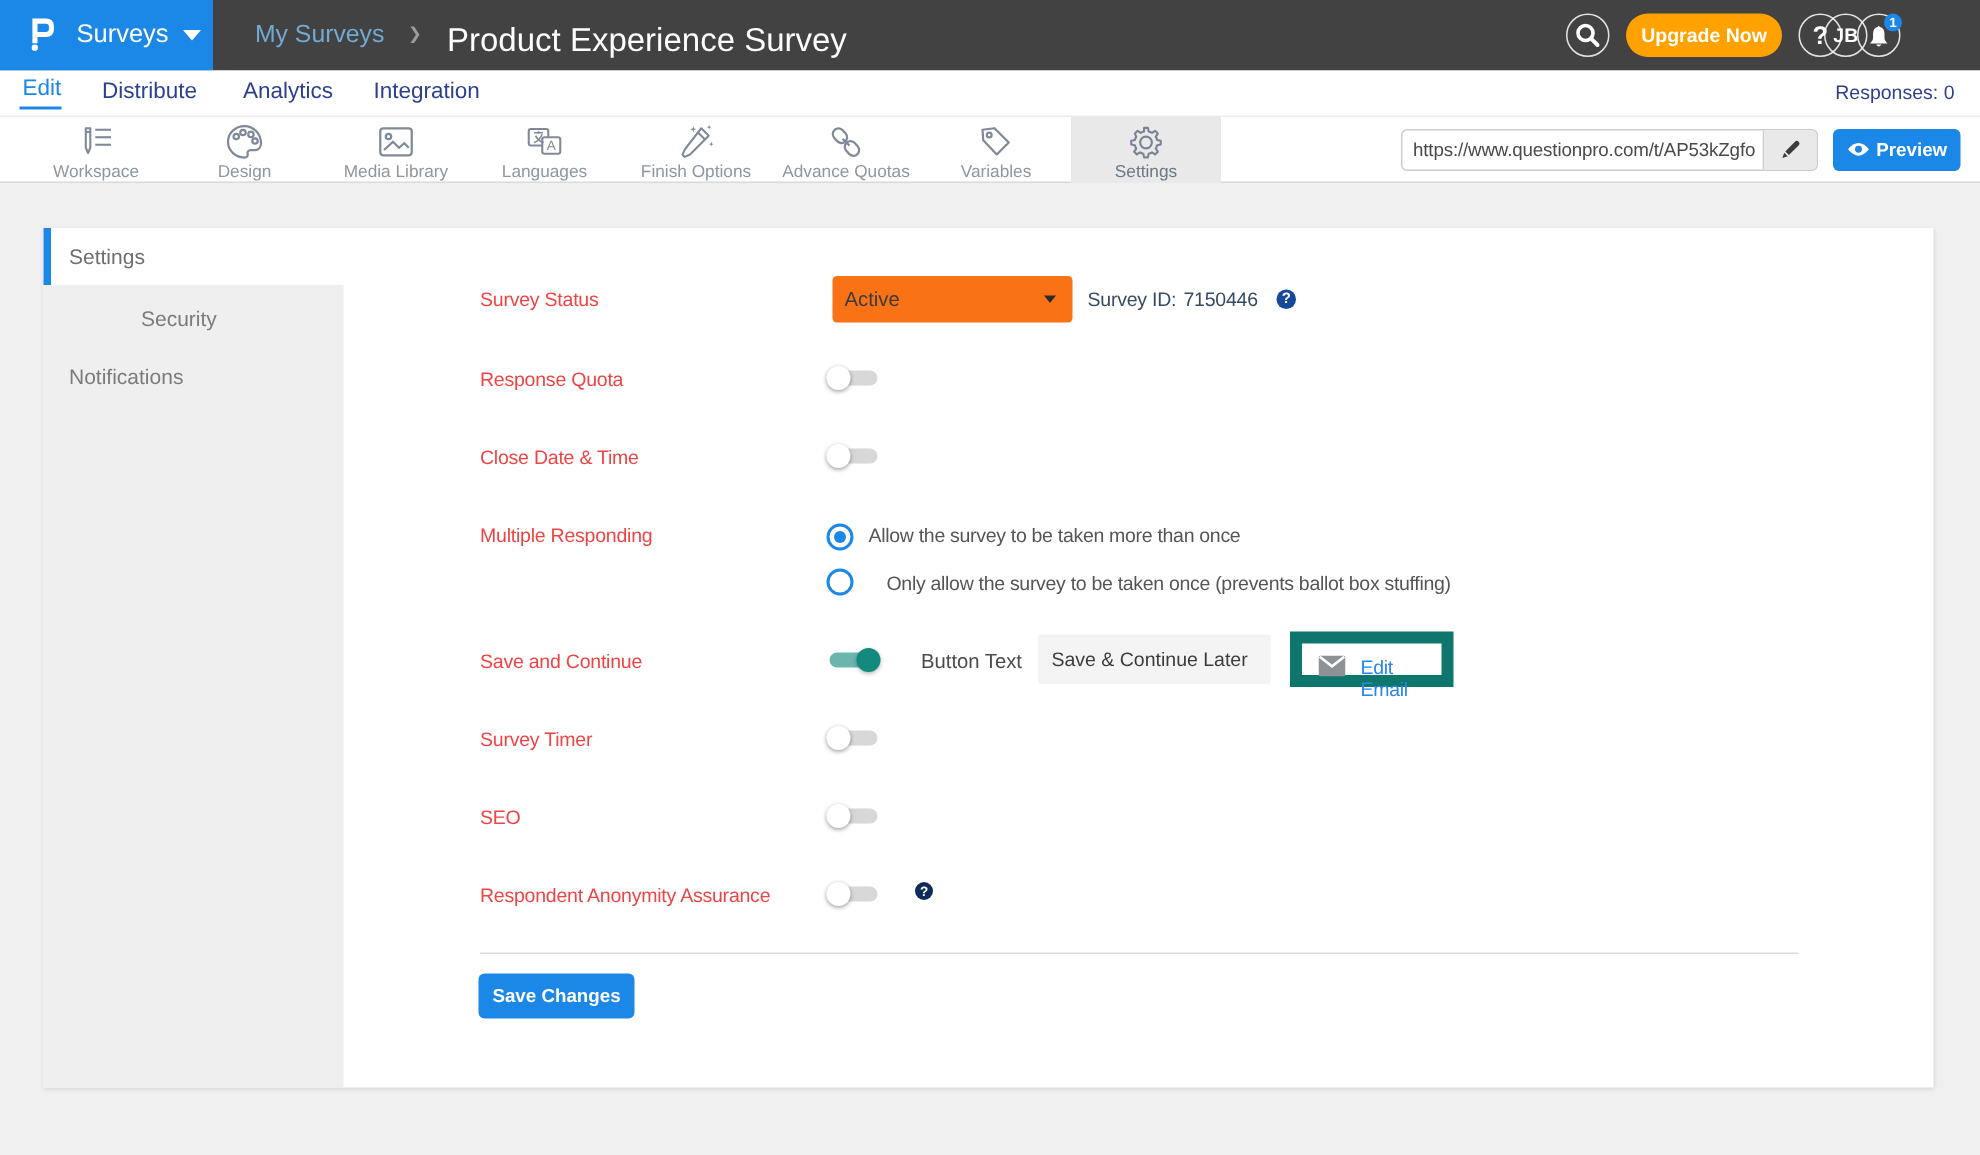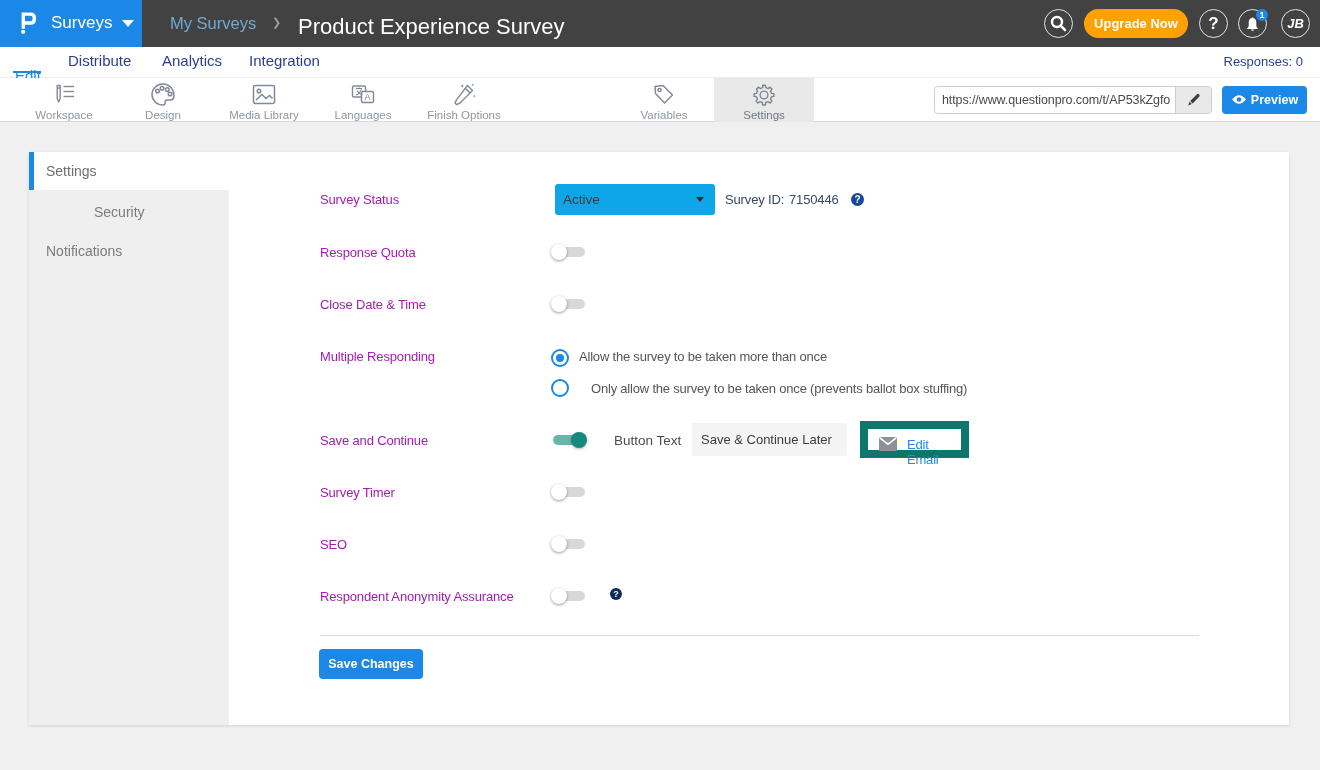--- a/index.html
+++ b/index.html
@@ -36,26 +36,26 @@
 #previewbtn { position:absolute; left:1222px; top:86px; width:85px; height:28px; background:#1b87e6; border-radius:4px; color:#fff; font-size:12.5px; font-weight:bold; text-align:center; line-height:28px; }
 
 
 #card { position:absolute; left:29px; top:152px; width:1260px; height:573px; background:#fff; box-shadow:0 1px 3px rgba(0,0,0,0.12); }
 #sideactive { position:absolute; left:0; top:0; width:200px; height:38px; background:#fff; border-left:5px solid #1b87e6; }
 #sideactive span { position:absolute; left:12px; top:11px; font-size:14px; color:#6e6e6e; }
 #sidegray { position:absolute; left:0; top:38px; width:200px; height:535px; background:#efefef; }
 .sideitem { position:absolute; left:17px; font-size:14px; color:#7b7b7b; }
 
 
-.flabel { position:absolute; left:291px; font-size:13px; letter-spacing:-0.15px; color:#a21caf; }
+.flabel { position:absolute; left:291px; font-size:13px; letter-spacing:-0.15px; color:#ef4444; }
 .toggle { position:absolute; left:524px; width:32px; height:10px; border-radius:5px; background:#d8d8d8; }
 .toggle .knob { position:absolute; left:-2px; top:-3px; width:16px; height:16px; background:#fff; border-radius:50%; box-shadow:0 1px 3px rgba(0,0,0,0.4); }
 .toggle.on { background:#6cb5ad; }
 .toggle.on .knob { left:18px; background:#14897d; box-shadow:0 1px 3px rgba(0,0,0,0.3); }
-#dropdown { position:absolute; left:526px; top:32px; width:160px; height:31px; background:#0ea5e9; border-radius:3px; }
+#dropdown { position:absolute; left:526px; top:32px; width:160px; height:31px; background:#f97316; border-radius:3px; }
 #dropdown span { position:absolute; left:8px; top:8px; font-size:13.5px; color:#3c3c3c; }
 #dropdown .dcaret { position:absolute; right:11px; top:13px; width:0; height:0; border-left:4.5px solid transparent; border-right:4.5px solid transparent; border-top:5.5px solid #2b2b2b; }
 .qicon { position:absolute; border-radius:50%; color:#fff; font-weight:bold; text-align:center; }
 .radio { position:absolute; left:522px; width:18px; height:18px; border:2px solid #1b87e6; border-radius:50%; background:#fff; }
 .radio .dot { position:absolute; left:3px; top:3px; width:8px; height:8px; background:#1b87e6; border-radius:50%; }
 .radiotext { position:absolute; left:550px; font-size:13px; letter-spacing:-0.2px; color:#555; }
 #btntext { position:absolute; left:585px; top:281px; font-size:13.5px; color:#4b4b4b; }
 #textinput { position:absolute; left:663px; top:271px; width:155px; height:33px; background:#f4f4f4; border-radius:2px; }
 #textinput span { position:absolute; left:9px; top:9px; font-size:13px; color:#3c3c3c; }
 #redbox { position:absolute; left:831px; top:269px; width:109px; height:37px; border:8px solid #0f766e; background:#fff; }
@@ -86,25 +86,25 @@
   </div>
   <div id="upgrade">Upgrade Now</div>
   <div class="hcirc" style="left:1199px; font-size:17px; font-weight:bold; line-height:28px;">?</div>
   <div class="hcirc" style="left:1238px;">
     <svg width="27" height="27" viewBox="0 0 27 27">
         <path d="M13.5 7.2 L14.3 8 Q17.3 8.8 17.3 12.5 L17.3 15.5 Q17.3 17 18.6 18.2 L19.3 19 L7.7 19 L8.4 18.2 Q9.7 17 9.7 15.5 L9.7 12.5 Q9.7 8.8 12.7 8 Z" fill="#fff"></path>
         <path d="M11.7 19.6 Q13.5 22.4 15.3 19.6 Z" fill="#fff"></path>
       </svg>
   </div>
   <div id="badge1">1</div>
-  <div class="hcirc" style="left:1281px; font-size:13px; font-weight:bold; line-height:28px;font-style:italic;">JB</div>
+  <div class="hcirc" style="left:1216px; font-size:13px; font-weight:bold; line-height:28px;">JB</div>
 </div>
 
 <div id="tabs">
-  <span class="tab" style="left:15px; color:#1b87e6; padding-top:20px;">Edit</span>
+  <span class="tab" style="left:15px; color:#1b87e6; padding-top:3px;">Edit</span>
     <div id="editline"></div>
   <span class="tab" style="left:68px; padding-top:5px;">Distribute</span>
   <span class="tab" style="left:162px; padding-top:5px;">Analytics</span>
   <span class="tab" style="left:249px; padding-top:5px;">Integration</span>
   <span id="respcount">Responses: 0</span>
 </div>
 
 <div id="toolbar">
   <div class="titem" style="left:113px;">
     <svg width="28" height="26" viewBox="0 0 28 26">
@@ -161,20 +161,30 @@
         <g fill="none" stroke="#818999" stroke-width="1.4">
           <path d="M17.5 3.5 L22.5 8.5 L10 21 L6.5 22.6 L5 21.1 L6.6 17.6 Z" stroke-linejoin="round"></path>
           <line x1="15" y1="6" x2="20" y2="11"></line>
           <path d="M12.2 2 l.5 1.6 l1.6 .5 l-1.6 .5 l-.5 1.6 l-.5 -1.6 l-1.6 -.5 l1.6 -.5 Z" stroke="none" fill="#818999"></path>
           <path d="M22.8 1.2 l.4 1.2 l1.2 .4 l-1.2 .4 l-.4 1.2 l-.4 -1.2 l-1.2 -.4 l1.2 -.4 Z" stroke="none" fill="#818999"></path>
           <path d="M24.2 12.5 l.4 1.2 l1.2 .4 l-1.2 .4 l-.4 1.2 l-.4 -1.2 l-1.2 -.4 l1.2 -.4 Z" stroke="none" fill="#818999"></path>
         </g>
       </svg>
     <span class="tlabel">Finish Options</span>
   </div>
+  <div class="titem" style="left:514px;">
+    <svg width="28" height="26" viewBox="0 0 28 26">
+        <g fill="none" stroke="#818999" stroke-width="1.5">
+          <rect x="6.2" y="3.2" width="7.6" height="10.5" rx="3.8" transform="rotate(-42 10 8.5)"></rect>
+          <rect x="14.2" y="11.7" width="7.6" height="10.5" rx="3.8" transform="rotate(-42 18 17)"></rect>
+          <line x1="11.7" y1="10.5" x2="16.3" y2="15"></line>
+        </g>
+      </svg>
+    <span class="tlabel">Advance Quotas</span>
+  </div>
   <div class="titem" style="left:614px;">
     <svg width="28" height="26" viewBox="0 0 28 26">
         <g fill="none" stroke="#818999" stroke-width="1.5">
           <path d="M5 4.5 L13 3.5 L22.5 13 L14.5 21 L5.5 11.5 Z" stroke-linejoin="round"></path>
           <circle cx="9.5" cy="8" r="1.6"></circle>
         </g>
       </svg>
     <span class="tlabel">Variables</span>
   </div>
   <div class="titem" style="left:714px; background:#e9e9e9;">

